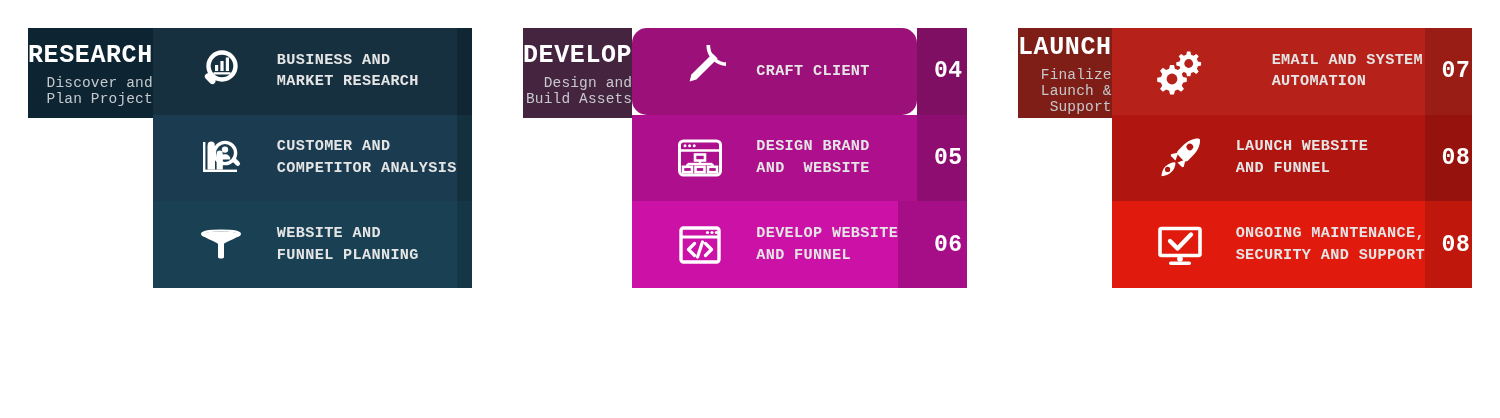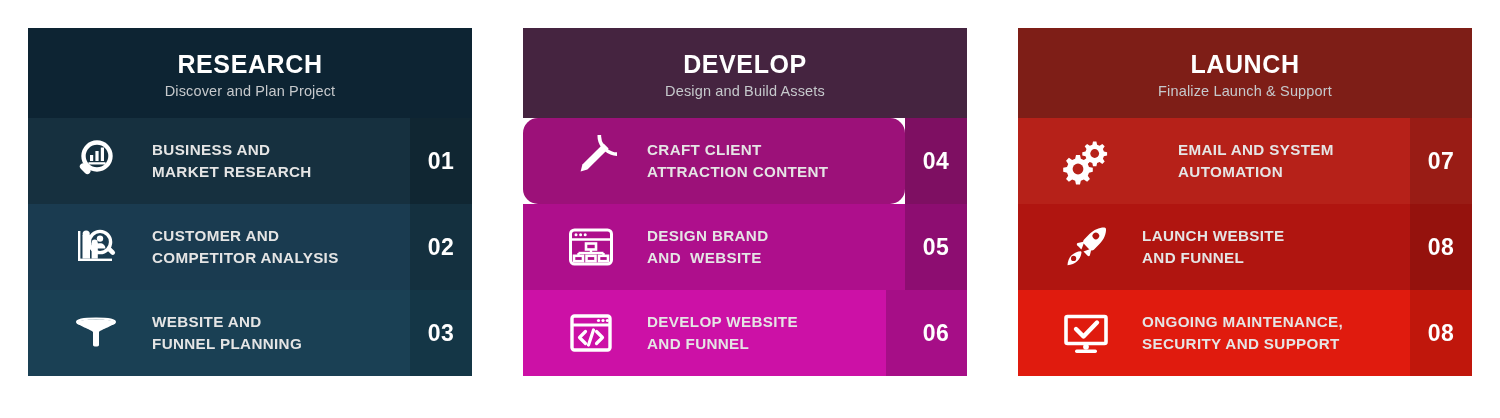--- a/index.html
+++ b/index.html
@@ -19,25 +19,26 @@
     width: 1500px;
     height: 418px;
     display: flex;
     align-items: flex-start;
     justify-content: space-between;
     padding: 28px 28px 30px 28px;
     box-sizing: border-box;
   }
   .card {
     width: 444px;
-    height: 348px;
-    display: flex;
-    flex-direction: column;
+    height: 260px;
+    display: flex;
+    flex-direction: row;
     overflow: hidden;
     position: relative;
+    font-family: Liberation Mono, monospace;
   }
   .card-3 { width: 454px; }
 
   
   .card-header {
     height: 90px;
     flex: 0 0 90px;
     display: flex;
     flex-direction: column;
     align-items: center;
@@ -187,21 +188,21 @@
     <div class="rows">
 
       <div class="row">
         <div class="row-body" style="background: rgb(156, 17, 121); border-radius: 15px;">
           <div class="row-icon">
             <svg width="52" height="52" viewBox="0 0 52 52">
               <path d="M40.5 14.5 A18 18 0 1 0 37.8 11.5" fill="none" stroke="#fff" stroke-width="3.6" stroke-linecap="round"></path>
               <path d="M38.6 8.4 L43.6 13.4 L22.4 34.6 L15.6 36.4 L17.4 29.6 Z" fill="#fff"></path>
             </svg>
           </div>
-          <div class="row-label"><span>CRAFT CLIENT</span><br><span>ATTRACTION CONTENT</span></div>
+          <div class="row-label"><span>CRAFT CLIENT</span><br></div>
         </div>
         <div class="row-num" style="background: rgb(126, 15, 98);">04</div>
       </div>
 
       <div class="row">
         <div class="row-body" style="background: rgb(174, 15, 140);">
           <div class="row-icon">
             <svg width="52" height="52" viewBox="0 0 52 52">
               <rect x="5.5" y="9" width="41" height="34" rx="4" fill="none" stroke="#fff" stroke-width="3"></rect>
               <line x1="5.5" y1="18.5" x2="46.5" y2="18.5" stroke="#fff" stroke-width="2.6"></line>

